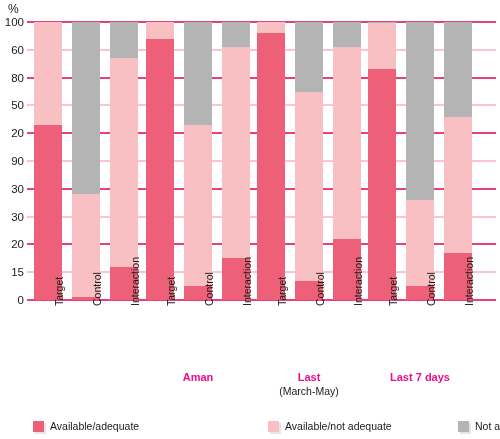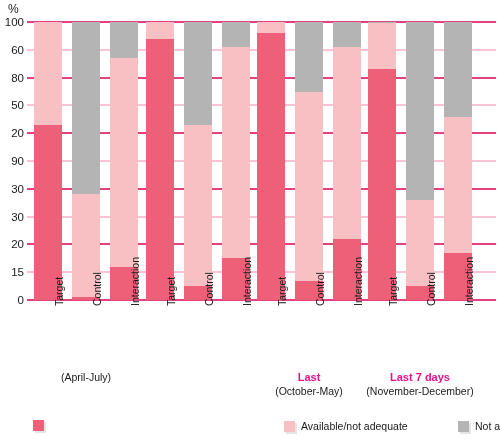--- a/index.html
+++ b/index.html
@@ -295,39 +295,39 @@
       <div class="xlabel" style="left: 372px;">
         <span>Control</span>
       </div>
       <div class="xlabel" style="left: 410px;">
         <span>Interaction</span>
       </div>
     </div>
 
   <div class="groups" id="groups">
       <div class="group" style="left: -18px; width: 140px;">
-        <span class="gperiod">(April-July)</span>
       </div>
       <div class="group" style="left: 94px; width: 140px;">
+        <span class="gname">Aman</span>
       </div>
       <div class="group" style="left: 205px; width: 140px;">
         <span class="gname">Last</span>
-        <span class="gperiod">(October-May)</span>
+        <span class="gperiod">(March-May)</span>
       </div>
       <div class="group" style="left: 316px; width: 140px;">
         <span class="gname">Last 7 days</span>
-        <span class="gperiod">(November-December)</span>
       </div>
     </div>
 
   <div class="legend" id="legend">
       <div class="legend-item" style="left: 33px; top: 6px;">
         <span class="swatch" style="background: rgb(238, 96, 119);"></span>
-      </div>
-      <div class="legend-item" style="left: 284px; top: 6px;">
+        <span>Available/adequate</span>
+      </div>
+      <div class="legend-item" style="left: 268px; top: 6px;">
         <span class="swatch" style="background: rgb(249, 192, 196);"></span>
         <span>Available/not adequate</span>
       </div>
       <div class="legend-item" style="left: 458px; top: 6px;">
         <span class="swatch" style="background: rgb(180, 180, 180);"></span>
         <span>Not available</span>
       </div>
     </div>
 
 </div>

